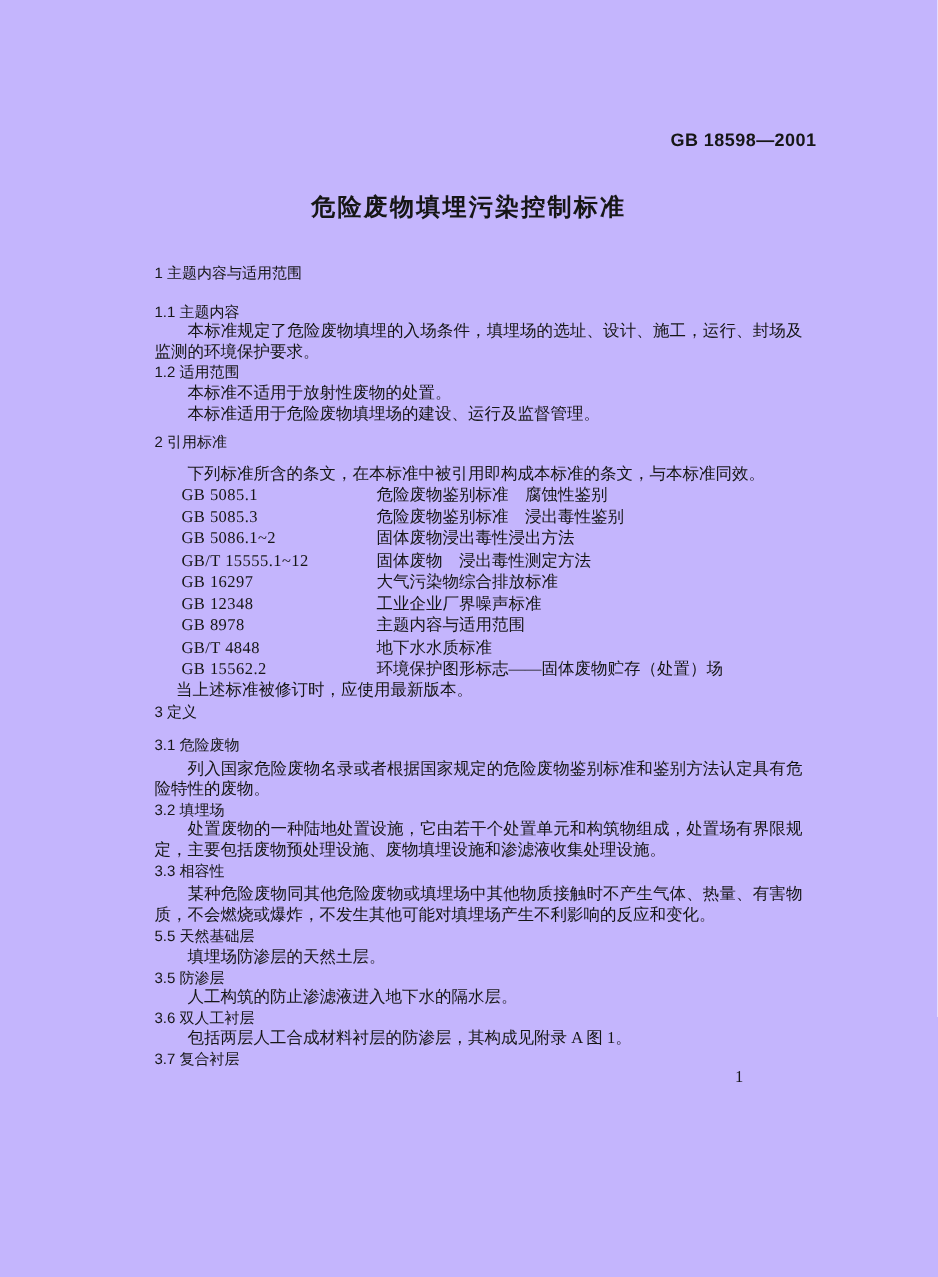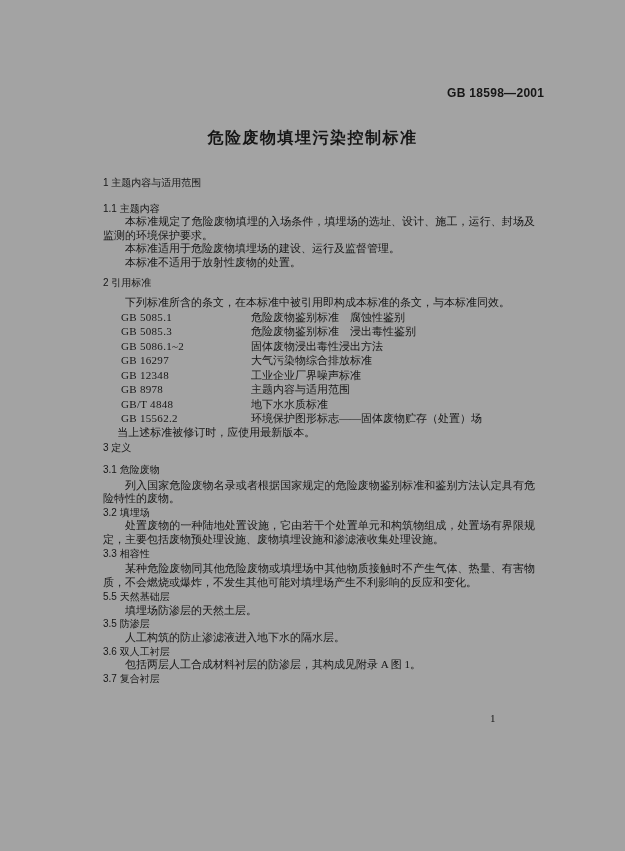--- a/index.html
+++ b/index.html
@@ -1,19 +1,19 @@
 <!DOCTYPE html>
 <html><head>
 <meta charset="utf-8">
 <style>
   html, body { margin:0; padding:0; background:#ffffff; }
   .page {
     position:relative;
     width:625px; height:851px;
-    background:#a3a3a3;
+    background:#c4b5fd;
     font-family:"Liberation Serif", serif;
     color:#161616;
     overflow:hidden;
   }
   .doc-number {
     position:absolute; top:86px; left:447px;
     font-family:"Liberation Sans", sans-serif;
     font-weight:700; font-size:12px; letter-spacing:0.3px;
   }
   .title {
@@ -53,39 +53,44 @@
 
   <div class="title">危险废物填埋污染控制标准</div>
 
   <div class="content">
 
     <h2 class="h1 mt6">1 主题内容与适用范围</h2>
 
     <h3 class="h2 mt12">1.1 主题内容</h3>
     <p class="para just">本标准规定了危险废物填埋的入场条件，填埋场的选址、设计、施工，运行、封场及监测的环境保护要求。</p>
 
+    <h3 class="h2">1.2 适用范围</h3>
+    <p class="para">本标准不适用于放射性废物的处置。</p>
     <p class="para">本标准适用于危险废物填埋场的建设、运行及监督管理。</p>
-    <p class="para">本标准不适用于放射性废物的处置。</p>
 
     <h2 class="h1 mt6">2 引用标准</h2>
     <p class="para mt7">下列标准所含的条文，在本标准中被引用即构成本标准的条文，与本标准同效。</p>
 
     <table class="refs">
       <tbody>
           <tr>
         <td class="code">GB 5085.1</td>
         <td>危险废物鉴别标准　腐蚀性鉴别</td>
       </tr>
       <tr>
         <td class="code">GB 5085.3</td>
         <td>危险废物鉴别标准　浸出毒性鉴别</td>
       </tr>
       <tr>
         <td class="code">GB 5086.1~2</td>
         <td>固体废物浸出毒性浸出方法</td>
+      </tr>
+      <tr>
+        <td class="code">GB/T 15555.1~12</td>
+        <td>固体废物　浸出毒性测定方法</td>
       </tr>
       <tr>
         <td class="code">GB 16297</td>
         <td>大气污染物综合排放标准</td>
       </tr>
       <tr>
         <td class="code">GB 12348</td>
         <td>工业企业厂界噪声标准</td>
       </tr>
       <tr>

